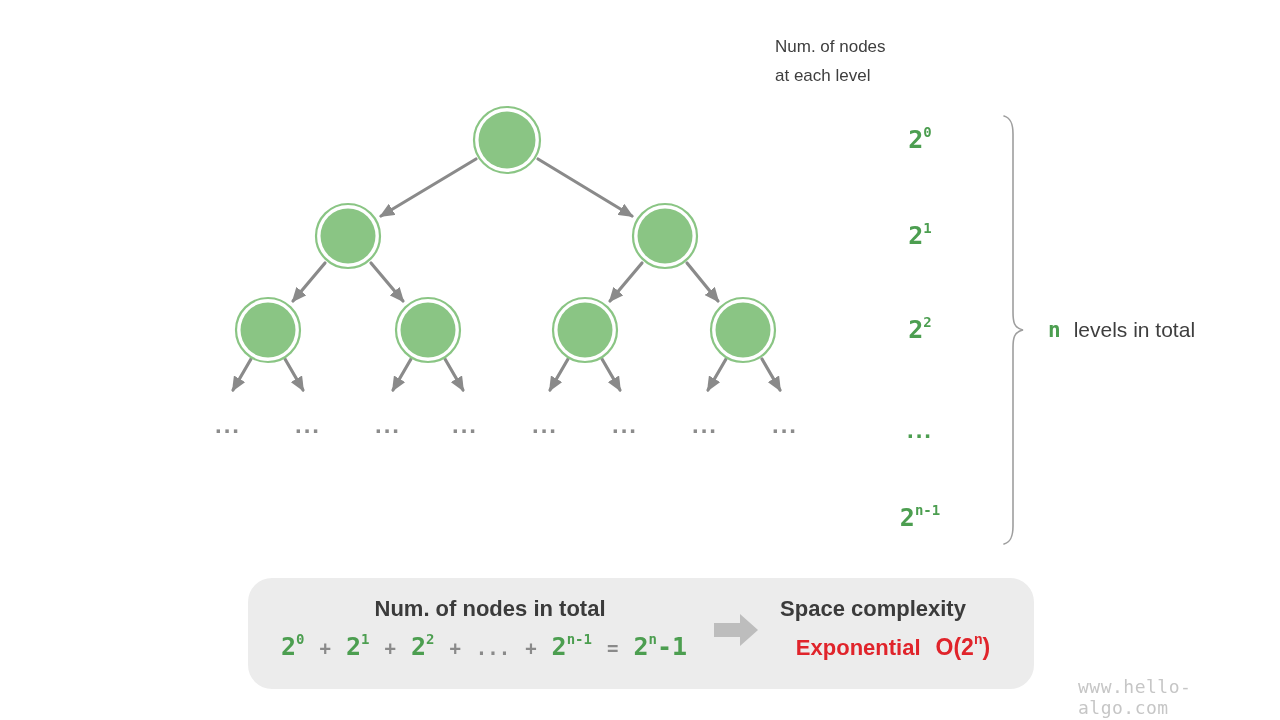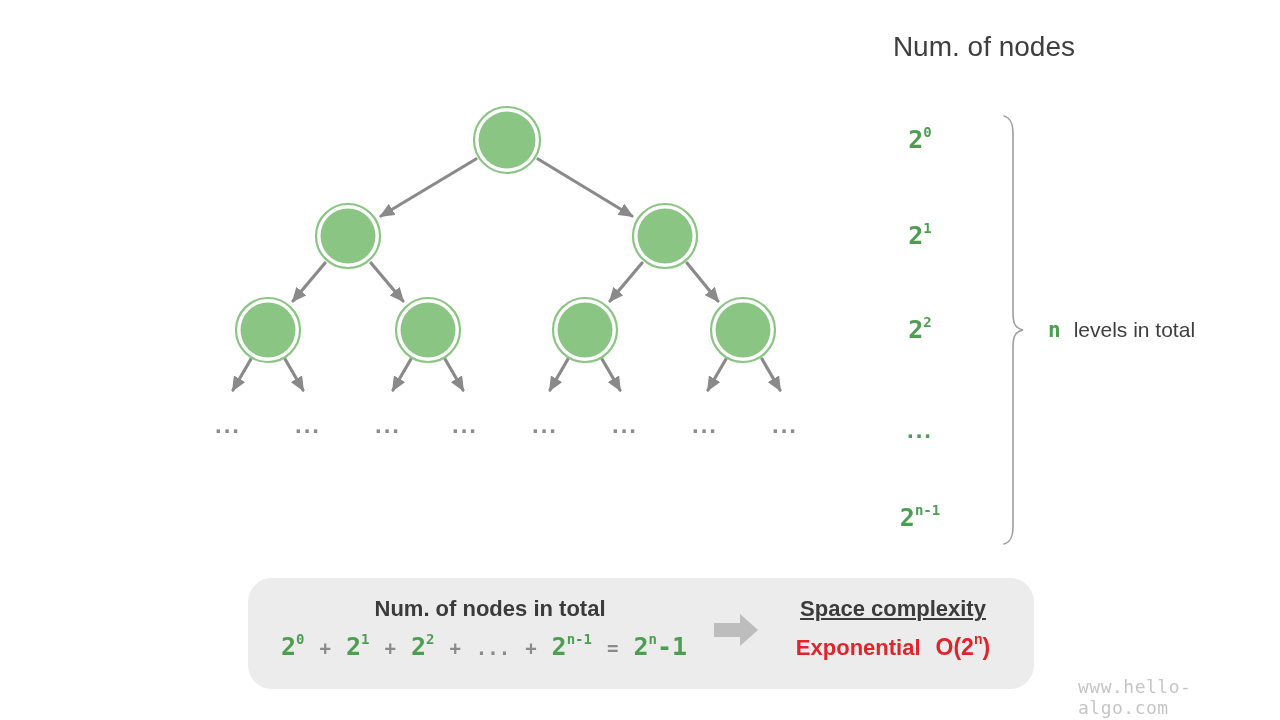--- a/index.html
+++ b/index.html
@@ -5,22 +5,22 @@
   html,body{margin:0;padding:0;background:#ffffff;}
   #stage{
     position:relative;width:1280px;height:720px;overflow:hidden;background:#ffffff;
     font-family:"Liberation Sans",sans-serif;
   }
   #tree-svg{position:absolute;left:0;top:0;z-index:1;}
   .txt{position:absolute;z-index:2;}
   .center{transform:translateX(-50%);}
   
   .hdr{
-    left:925px;top:32px;width:300px;text-align:right;
-    font-size:28px;line-height:29px;color:#3e3e3e;
+    left:925px;top:32px;width:300px;text-align:left;
+    font-size:17px;line-height:29px;color:#3e3e3e;
   }
   
   .lvl{
     left:920px;width:120px;text-align:center;
     font-family:"DejaVu Sans Mono",monospace;font-weight:bold;
     font-size:25px;line-height:32px;color:#4c9e50;
   }
   .lvl sup,.f-num sup,.cx-sup{
     font-size:14px;position:relative;top:-2px;vertical-align:super;line-height:0;
   }
@@ -131,20 +131,21 @@
         <circle cx="743" cy="330" r="27.5" fill="#8ac584"></circle>
       </g>
     </g>
 
     <path d="M1004,116 C1011,118 1013,124 1013,134 L1013,312 C1013,322 1014,328 1023,330
              C1014,332 1013,338 1013,348 L1013,526 C1013,536 1011,542 1004,544" fill="none" stroke="#9e9e9e" stroke-width="1.6" stroke-linecap="round"></path>
   </svg>
 
   <div class="txt hdr center">
     <div>Num. of nodes</div>
+    <div>at each level</div>
   </div>
 
   <div class="txt lvl center" style="top:124px;"><span>2</span><sup>0</sup></div>
   <div class="txt lvl center" style="top:220px;"><span>2</span><sup>1</sup></div>
   <div class="txt lvl center" style="top:314px;"><span>2</span><sup>2</sup></div>
   <div class="txt lvl-dots center" style="top:415px;">...</div>
   <div class="txt lvl center" style="top:502px;"><span>2</span><sup>n-1</sup></div>
 
   <div class="txt brace-label">
     <span class="n">n</span>
@@ -174,21 +175,21 @@
       <span class="f-op">+</span>
       <span class="f-num"><span>2</span><sup>n-1</sup></span>
       <span class="f-op">=</span>
       <span class="f-num"><span>2</span><sup>n</sup><span>-1</span></span>
     </div>
 
     <svg class="block-arrow" width="60" height="40" viewBox="0 0 60 40">
       <path d="M14,13 L40,13 L40,4 L58,20 L40,36 L40,27 L14,27 Z" fill="#bdbdbd"></path>
     </svg>
 
-    <div class="title" style="left:645px;text-decoration:underline;">Space complexity</div>
+    <div class="title" style="left:625px;">Space complexity</div>
 
     <div class="cx-line">
       <span class="cx-word">Exponential</span>
       <span class="cx-o"><span>O(</span><span>2</span><sup class="cx-sup">n</sup><span>)</span></span>
     </div>
   </div>
 
   <div class="txt watermark">www.hello-algo.com</div>
 
 </div>

